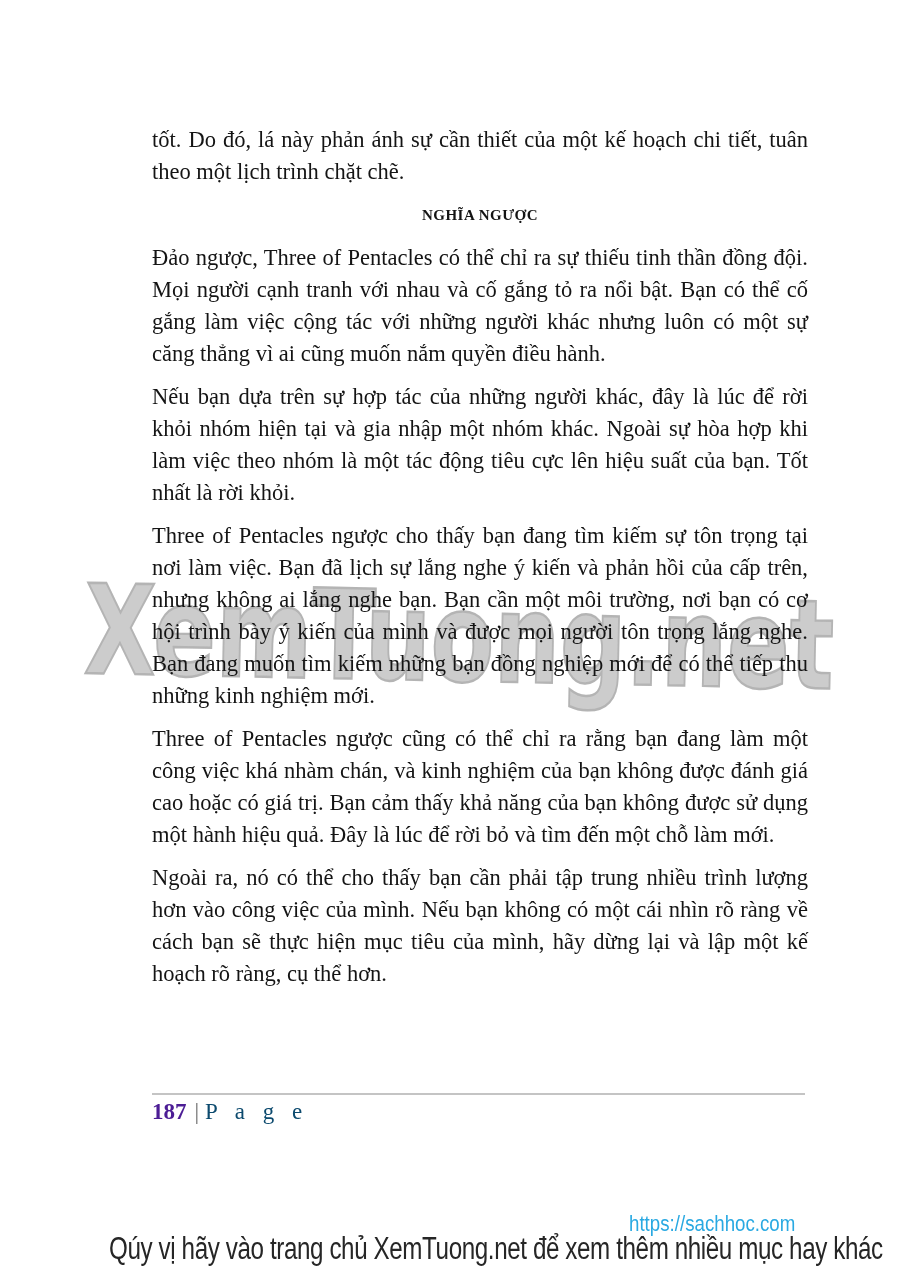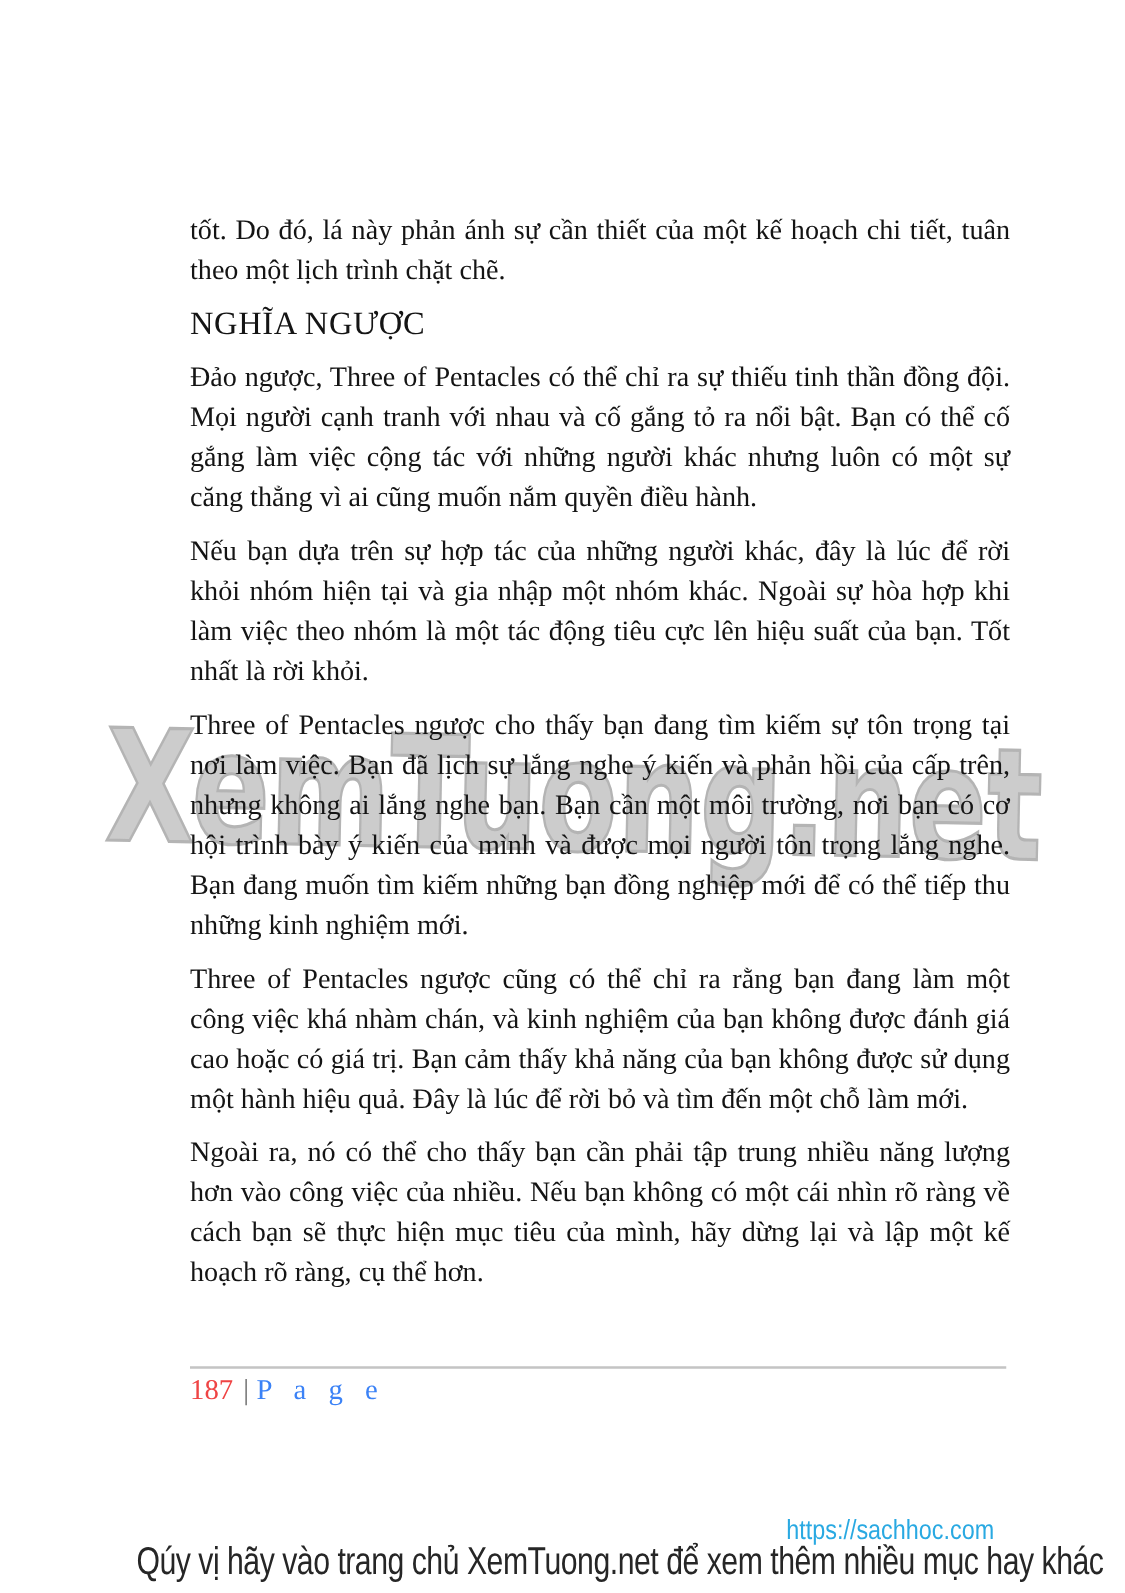--- a/index.html
+++ b/index.html
@@ -43,32 +43,31 @@
   .body-text {
     position: absolute;
     left: 152px;
     top: 124px;
     width: 656px;
     z-index: 2;
     color: #141414;
     font-size: 22.5px;
     line-height: 32px;
     text-align: justify;
-    margin-top: 44px;
   }
   .body-text p {
     margin: 0 0 11px 0;
   }
   .body-text h2 {
     margin: 0 0 11px 0;
-    font-size: 26px;
+    font-size: 15px;
     line-height: 32px;
-    font-weight: normal;
+    font-weight: bold;
     letter-spacing: 0.5px;
-    text-align: left;
+    text-align: center;
   }
 
   .footer-rule {
     position: absolute;
     left: 152px;
     top: 1093px;
     width: 653px;
     height: 2px;
     background: #c4c4c4;
     z-index: 2;
@@ -76,30 +75,30 @@
   .page-footer {
     position: absolute;
     left: 152px;
     top: 1099px;
     z-index: 2;
     font-family: "Liberation Serif", serif;
     font-size: 23px;
     color: #141414;
   }
   .page-footer .num {
-    font-weight: normal;
-    color: #ef4444;
+    font-weight: bold;
+    color: #4c1d95;
   }
   .page-footer .pipe {
     color: #6e6e6e;
     margin: 0 6px 0 8px;
     font-weight: normal;
   }
   .page-footer .label {
-    color: #3b82f6;
+    color: #0c4a6e;
     letter-spacing: 6px;
   }
 
   .site-link {
     position: absolute;
     left: 629px;
     top: 1211px;
     z-index: 2;
     font-family: "Liberation Sans", sans-serif;
     font-size: 22px;
@@ -143,21 +142,21 @@
     <h2>NGHĨA NGƯỢC</h2>
 
     <p>Đảo ngược, Three of Pentacles có thể chỉ ra sự thiếu tinh thần đồng đội. Mọi người cạnh tranh với nhau và cố gắng tỏ ra nổi bật. Bạn có thể cố gắng làm việc cộng tác với những người khác nhưng luôn có một sự căng thẳng vì ai cũng muốn nắm quyền điều hành.</p>
 
     <p>Nếu bạn dựa trên sự hợp tác của những người khác, đây là lúc để rời khỏi nhóm hiện tại và gia nhập một nhóm khác. Ngoài sự hòa hợp khi làm việc theo nhóm là một tác động tiêu cực lên hiệu suất của bạn. Tốt nhất là rời khỏi.</p>
 
     <p>Three of Pentacles ngược cho thấy bạn đang tìm kiếm sự tôn trọng tại nơi làm việc. Bạn đã lịch sự lắng nghe ý kiến và phản hồi của cấp trên, nhưng không ai lắng nghe bạn. Bạn cần một môi trường, nơi bạn có cơ hội trình bày ý kiến của mình và được mọi người tôn trọng lắng nghe. Bạn đang muốn tìm kiếm những bạn đồng nghiệp mới để có thể tiếp thu những kinh nghiệm mới.</p>
 
     <p>Three of Pentacles ngược cũng có thể chỉ ra rằng bạn đang làm một công việc khá nhàm chán, và kinh nghiệm của bạn không được đánh giá cao hoặc có giá trị. Bạn cảm thấy khả năng của bạn không được sử dụng một hành hiệu quả. Đây là lúc để rời bỏ và tìm đến một chỗ làm mới.</p>
 
-    <p>Ngoài ra, nó có thể cho thấy bạn cần phải tập trung nhiều năng lượng hơn vào công việc của nhiều. Nếu bạn không có một cái nhìn rõ ràng về cách bạn sẽ thực hiện mục tiêu của mình, hãy dừng lại và lập một kế hoạch rõ ràng, cụ thể hơn.</p>
+    <p>Ngoài ra, nó có thể cho thấy bạn cần phải tập trung nhiều trình lượng hơn vào công việc của mình. Nếu bạn không có một cái nhìn rõ ràng về cách bạn sẽ thực hiện mục tiêu của mình, hãy dừng lại và lập một kế hoạch rõ ràng, cụ thể hơn.</p>
   </div>
 
   <div class="footer-rule"></div>
 
   <div class="page-footer">
     <span class="num">187</span><span class="pipe">|</span><span class="label">P a g e</span>
   </div>
 
   <a class="site-link">https://sachhoc.com</a>
 

